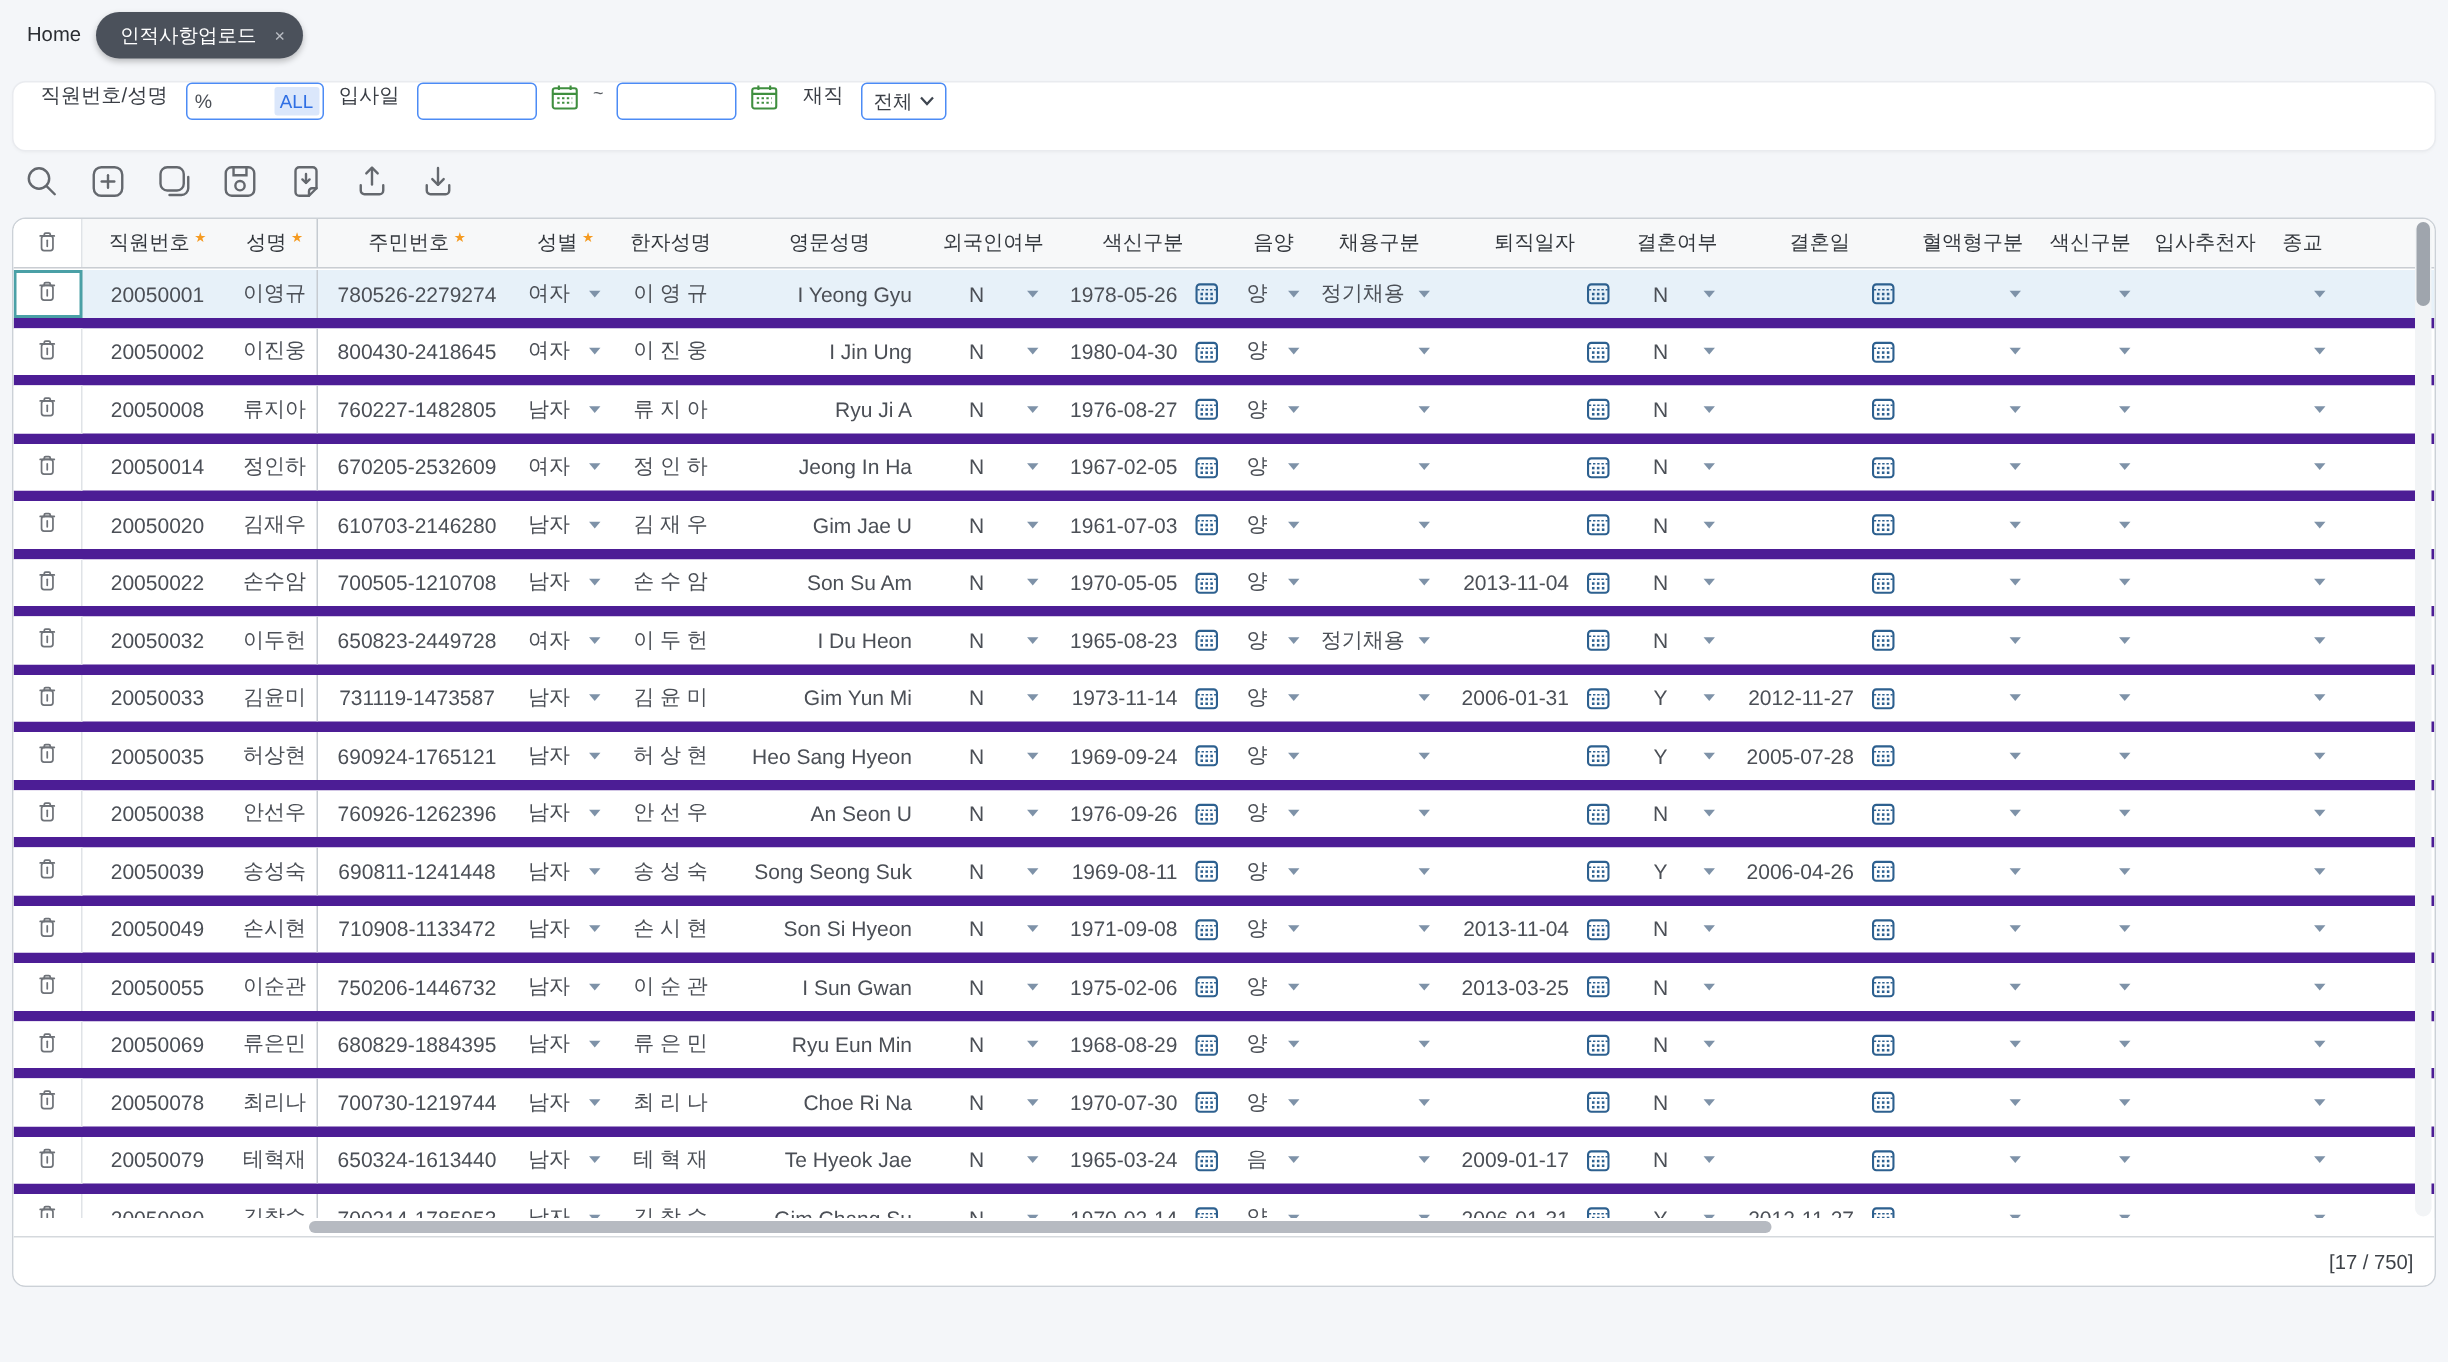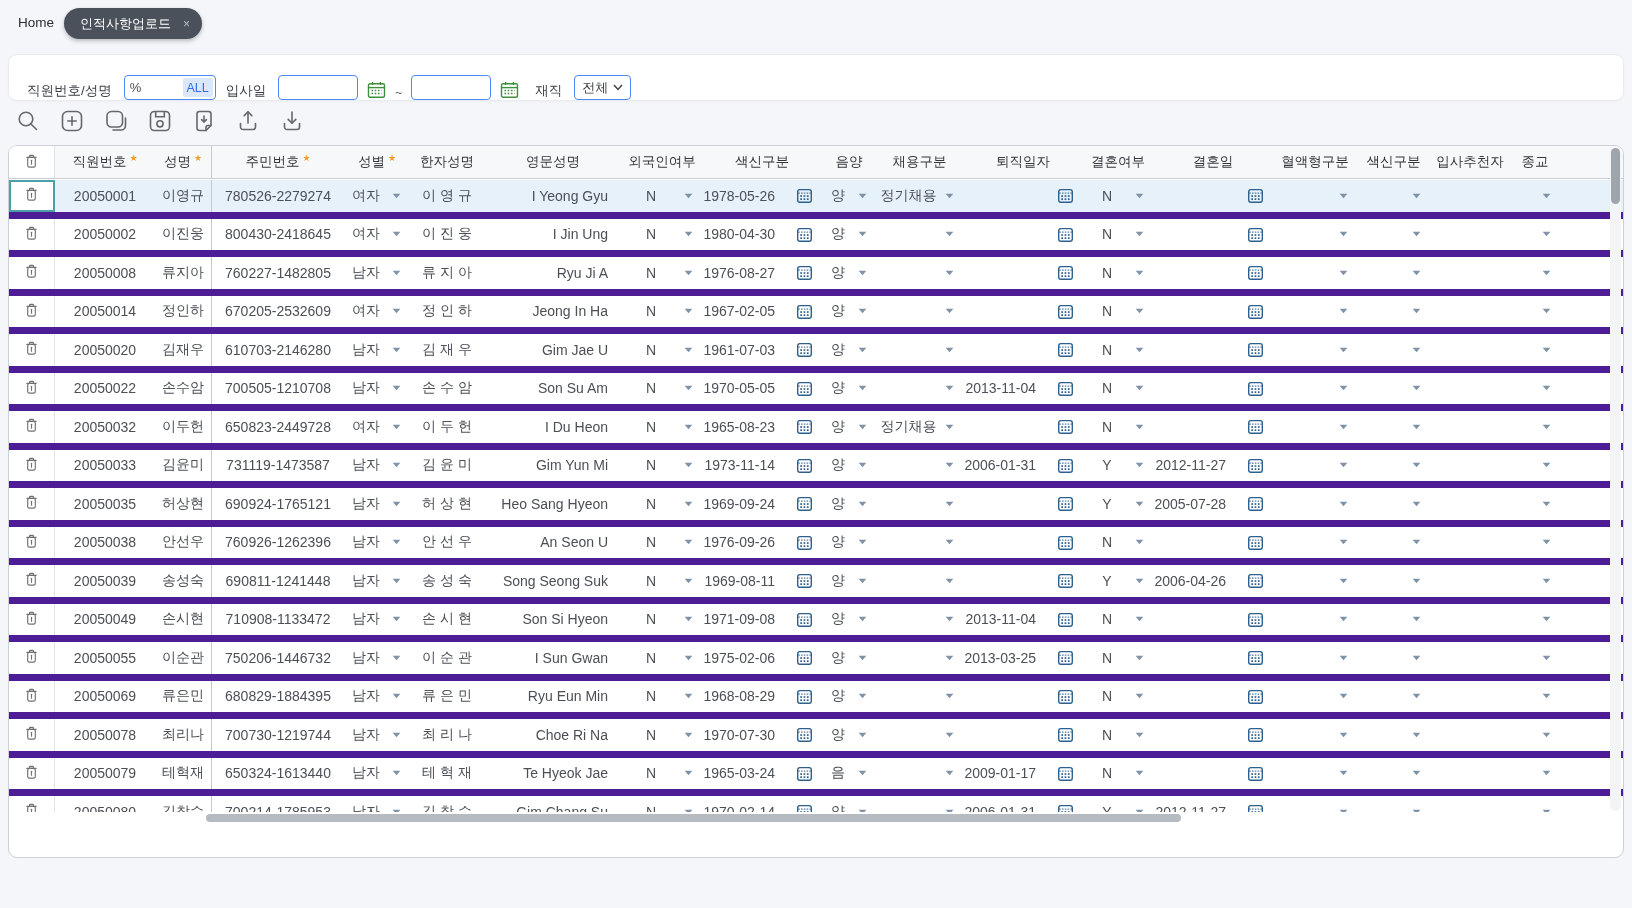--- a/index.html
+++ b/index.html
@@ -11,21 +11,21 @@
   .topbar { position:absolute; left:0; top:0; right:0; height:48px; }
   .home { position:absolute; left:18px; top:15px; font-size:13.5px; color:#2b2e33; cursor:pointer; }
   .tab { position:absolute; left:64px; top:8px; height:31px; background:#4b515b; border-radius:16px;
     color:#fff; font-size:13px; display:flex; align-items:center; padding:0 12px 0 16px;
     box-shadow:0 2px 4px rgba(0,0,0,.25); cursor:pointer; }
   .tab .x { margin-left:12px; color:#b9bdc4; font-size:12px; cursor:pointer; }
 
   
   .fpanel { position:absolute; left:8px; right:8px; top:54px; height:47px; background:#fff;
     border:1px solid #e9ebef; border-radius:9px; box-shadow:0 1px 2px rgba(0,0,0,.03);
-    display:flex; align-items:flex-end; padding:0 16px; gap:8px; }
+    display:flex; align-items:flex-start; padding:0 16px; gap:8px; }
   .flabel { font-size:13.5px; color:#3a3e45; margin:0 4px 0 2px; }
   .finput { height:25px; border:1px solid #4c8bf5; border-radius:4px; background:#fff;
     font-size:13px; color:#4b4f56; padding:0 5px; outline:none;
     font-family:"Liberation Sans","DejaVu Sans",sans-serif; }
   .empwrap { position:relative; width:92px; height:25px; }
   .empwrap input { width:100%; height:100%; padding-right:34px; }
   .allbtn { position:absolute; right:3px; top:3px; bottom:3px; background:#dbe7fb; color:#2f6fe4;
     font-size:12.5px; display:flex; align-items:center; padding:0 4px; border-radius:2px; cursor:pointer; }
   .dinput { width:80px; }
   .calbtn { width:20px; height:20px; display:flex; align-items:center; justify-content:center; cursor:pointer; }
@@ -49,21 +49,21 @@
   .hcell { justify-content:center; font-size:13.5px; color:#33373d; }
   .del { width:46px; justify-content:center; border-right:1px solid #e0e3e7; background:#fff; }
   .row .del { height:100%; }
   .selcell { outline:2px solid #4aa0a6; outline-offset:-2px; }
   .fedge { border-right:1px solid #c6cbd1; }
   .t-center { justify-content:center; text-align:center; }
   .t-right { justify-content:flex-end; padding-right:14px; }
   .sel .sv { flex:1; text-align:center; }
   .sel .arr { width:16px; display:flex; justify-content:center; margin-right:6px; }
   .date { justify-content:flex-end; }
-  .date .dv { text-align:center; padding-right:21px; }
+  .date .dv { text-align:center; padding-right:11px; }
   .date .calic { width:17px; height:17px; margin-right:9px; display:flex; cursor:pointer; }
   .star { color:#f59b22; font-size:9px; margin:-8px 0 0 3px; }
   .hlab { white-space:nowrap; }
 
   
   .hstrip { position:absolute; left:0; right:0; bottom:33px; height:12px; background:#fff; }
   .hthumb { position:absolute; left:197px; top:2px; width:975px; height:8px; background:#b6bac1; border-radius:4px; cursor:pointer; }
   .vtrack { position:absolute; right:2px; top:2px; bottom:46px; width:11px; background:#f2f4f6; border-radius:6px; }
   .vthumb { position:absolute; top:0; left:1px; width:9px; height:56px; background:#9fa5ad; border-radius:5px; cursor:pointer; }
 
@@ -2671,13 +2671,16 @@
           </span>
         </div>
       </div>
     </div>
   <div class="hstrip">
     <div class="hthumb"></div>
   </div>
   <div class="vtrack">
     <div class="vthumb"></div>
   </div>
+  <div class="gfoot">
+    <span>[17 / 750]</span>
+  </div>
 </div>
 
 </body></html>

